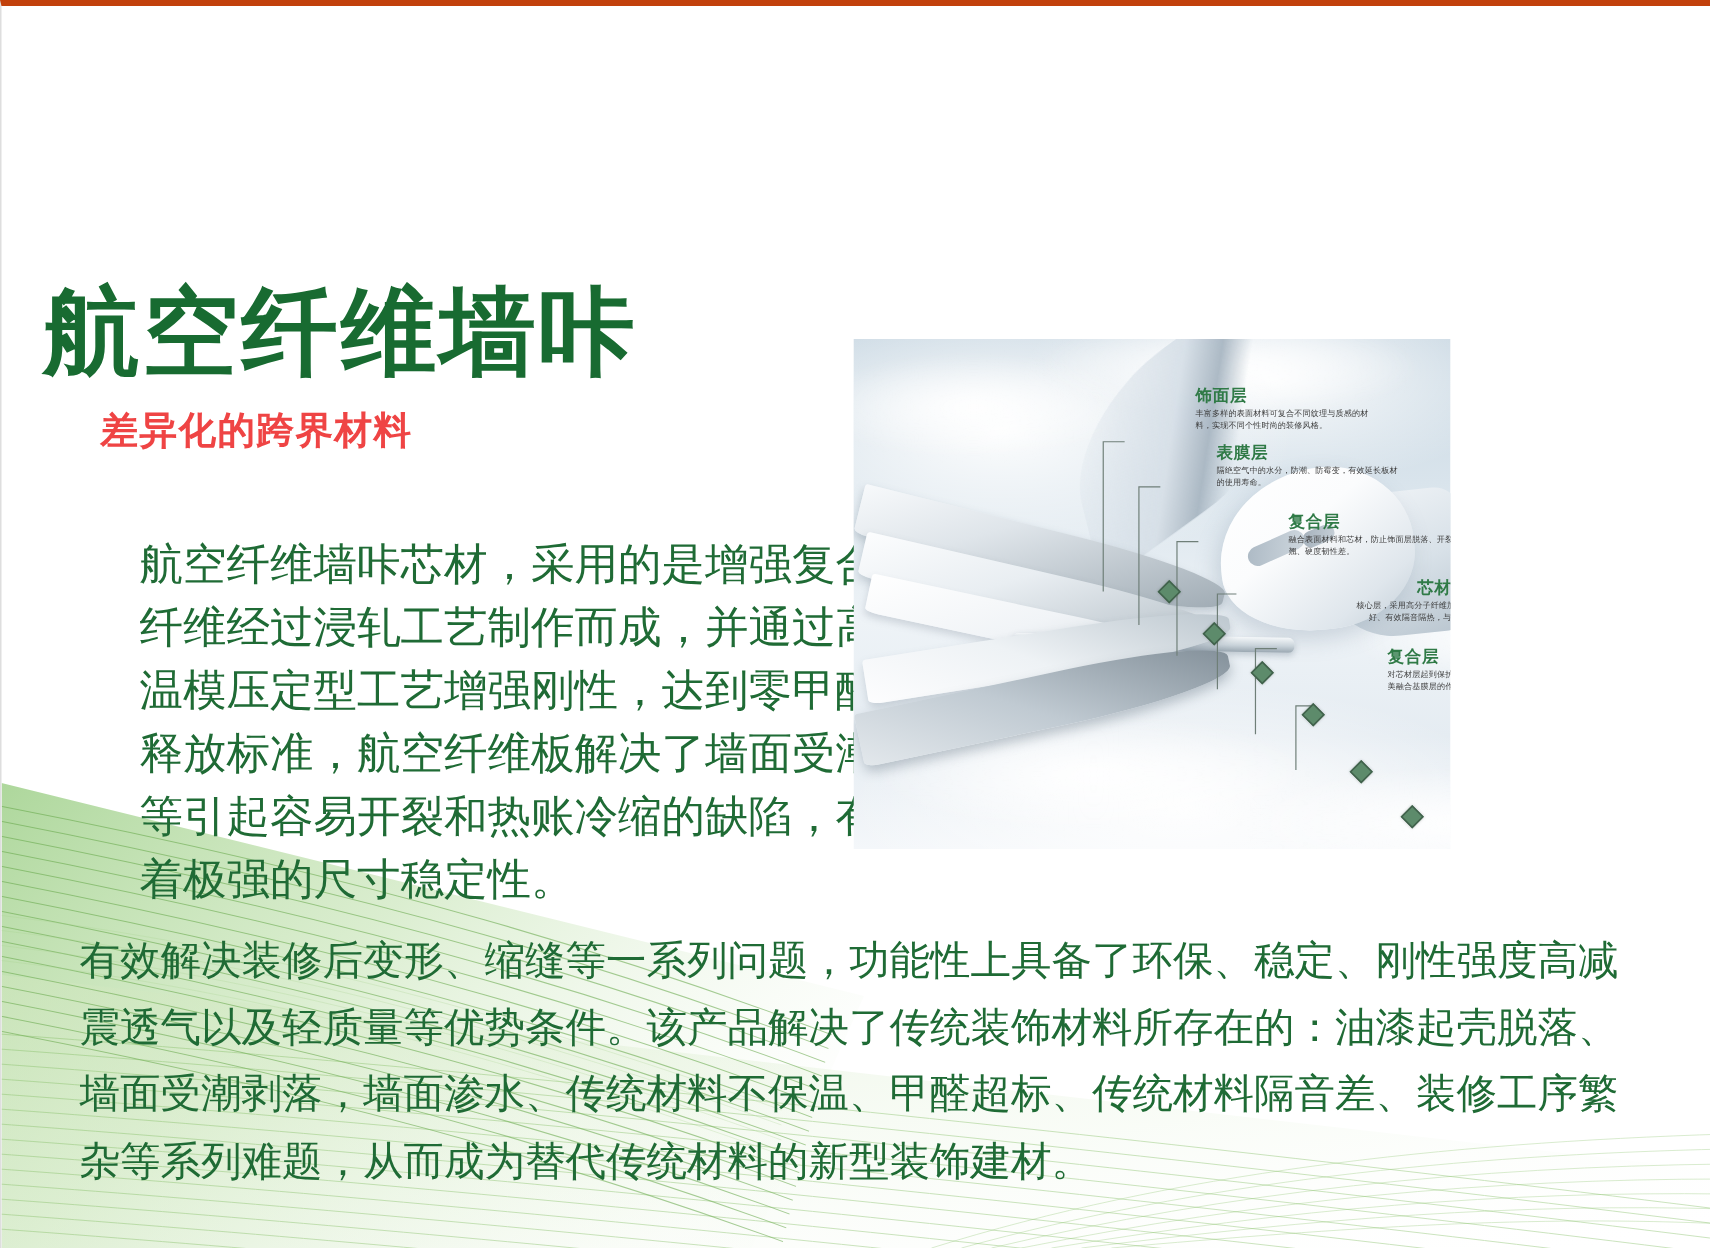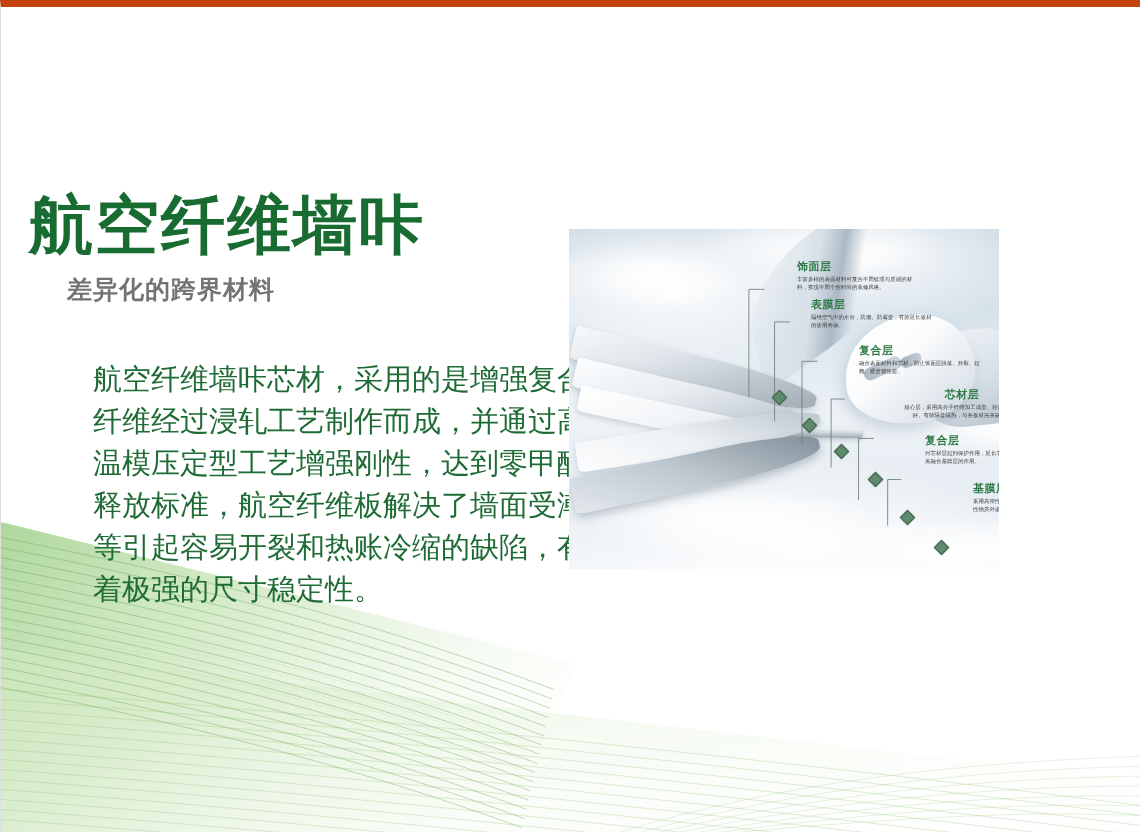--- a/index.html
+++ b/index.html
@@ -8,41 +8,41 @@
     width:1140px;height:832px;
     background:#ffffff;
     font-family:"Liberation Sans","DejaVu Sans",sans-serif;
     overflow:hidden;
   }
   #poster{
     position:relative;
     width:1140px;height:832px;
     background:#ffffff;
     box-sizing:border-box;
-    border-top:7px solid #c2410c;
+    border-top:4px solid #c2410c;
     border-left:1px solid #dedede;
     overflow:hidden;
   }
 
   
   .swoosh-layer{
     position:absolute;left:0;bottom:0;width:1140px;height:320px;
     pointer-events:none;
   }
 
   
   #title-block{position:absolute;left:28px;top:186px;width:520px;}
   #main-title{
     font-size:64px;font-weight:bold;color:#186b31;
     letter-spacing:2px;line-height:1.0;margin:0;
     font-family:"DejaVu Sans","Liberation Sans",sans-serif;
     white-space:nowrap;
   }
   #sub-title{
-    font-size:25px;font-weight:bold;color:#737373;
+    font-size:25px;font-weight:bold;color:#ef4444;
     margin:16px 0 18px 38px;letter-spacing:1px;
     font-family:Liberation Mono, monospace;
   }
 
   
   #intro-text{
     position:absolute;left:56px;top:322px;width:500px;
     font-size:29px;line-height:1.45;color:#1f6b35;
     letter-spacing:0px;
     font-family:"DejaVu Sans","Liberation Sans",sans-serif;
@@ -53,21 +53,20 @@
   #body-text{
     position:absolute;left:52px;top:588px;width:1050px;
     font-size:27px;line-height:1.65;color:#1f6b35;
     font-family:"DejaVu Sans","Liberation Sans",sans-serif;
   }
 
   
   #product-figure{
     position:absolute;left:568px;top:222px;width:398px;height:340px;
     overflow:hidden;
-    padding-left:32px;
   }
   #product-figure .sky{
     position:absolute;inset:0;
     background:
       radial-gradient(ellipse 70% 40% at 25% 18%, rgba(255,255,255,.95) 0%, rgba(255,255,255,0) 70%),
       radial-gradient(ellipse 60% 30% at 70% 8%, rgba(255,255,255,.9) 0%, rgba(255,255,255,0) 70%),
       radial-gradient(ellipse 80% 35% at 55% 92%, rgba(255,255,255,.95) 0%, rgba(255,255,255,0) 70%),
       linear-gradient(180deg,#c8d7e2 0%, #d9e4ec 28%, #eef3f7 55%, #e5ecf2 78%, #f4f7fa 100%);
   }
   .cloud{
@@ -220,20 +219,21 @@
     </g>
   </svg>
 
   <div id="title-block">
     <h1 id="main-title">航空纤维墙咔</h1>
     <h2 id="sub-title">差异化的跨界材料</h2>
   </div>
 
   <p id="intro-text">航空纤维墙咔芯材，采用的是增强复合纤维经过浸轧工艺制作而成，并通过高温模压定型工艺增强刚性，达到零甲醛释放标准，航空纤维板解决了墙面受潮等引起容易开裂和热账冷缩的缺陷，有着极强的尺寸稳定性。</p>
 
+  <p id="body-text">有效解决装修后变形、缩缝等一系列问题，功能性上具备了环保、稳定、刚性强度高减震透气以及轻质量等优势条件。该产品解决了传统装饰材料所存在的：油漆起壳脱落、墙面受潮剥落，墙面渗水、传统材料不保温、甲醛超标、传统材料隔音差、装修工序繁杂等系列难题，从而成为替代传统材料的新型装饰建材。</p>
 
   <div id="product-figure">
     <div class="sky"></div>
 
     <div class="cloud" style="left:-30px;top:10px;width:220px;height:70px;"></div>
     <div class="cloud" style="left:120px;top:-14px;width:260px;height:66px;"></div>
     <div class="cloud" style="left:10px;top:250px;width:300px;height:80px;"></div>
     <div class="cloud" style="left:250px;top:285px;width:300px;height:76px;"></div>
     <div class="cloud" style="left:330px;top:170px;width:200px;height:60px;"></div>
 

